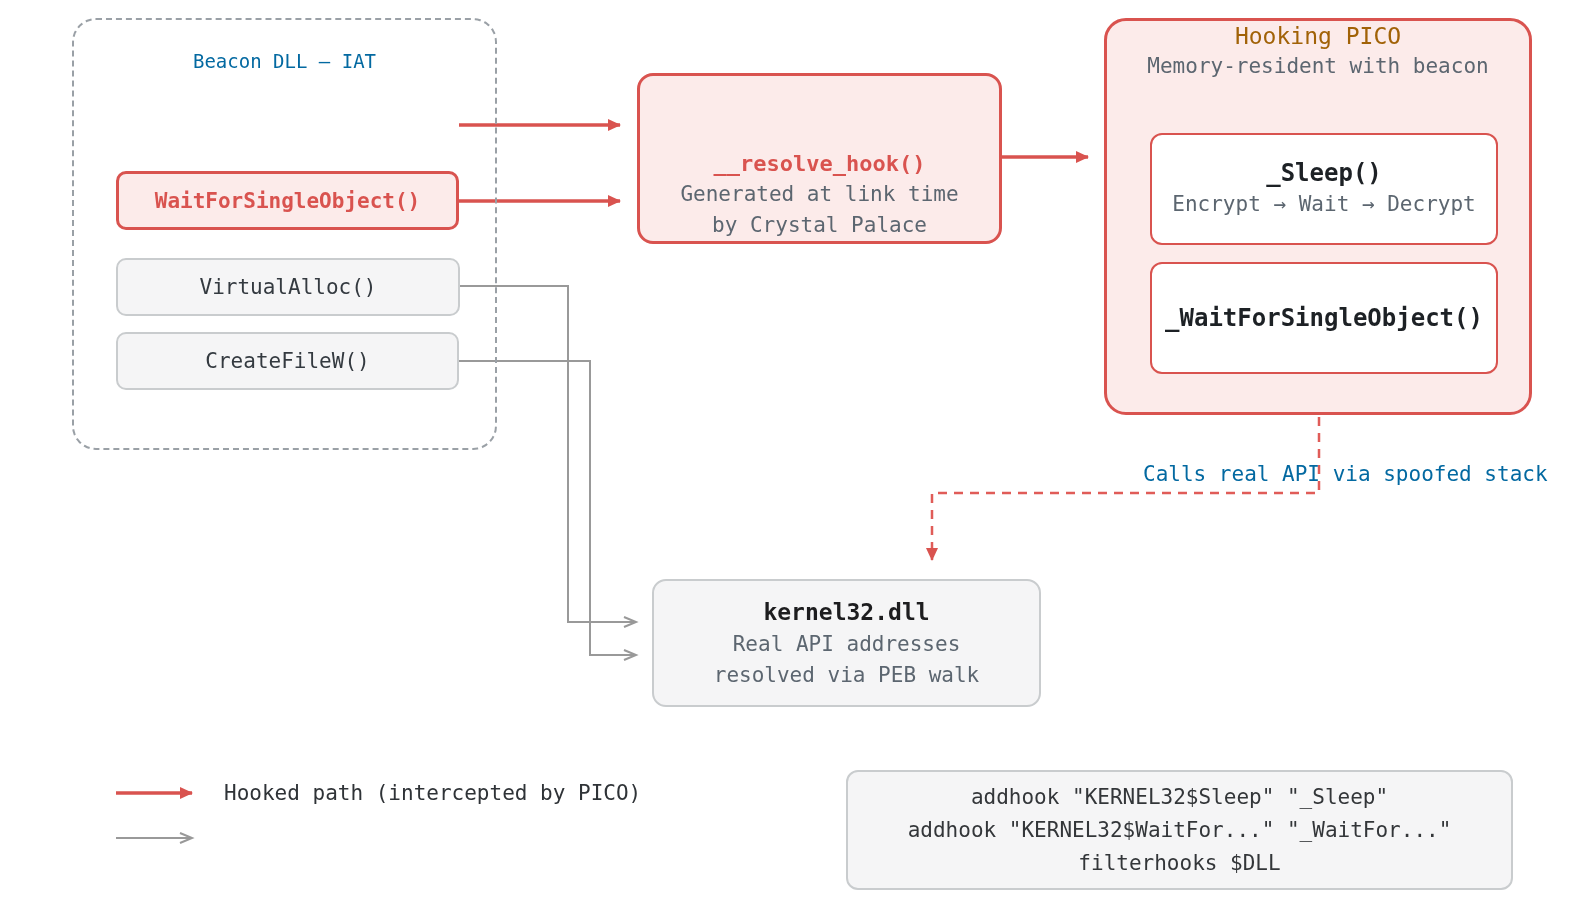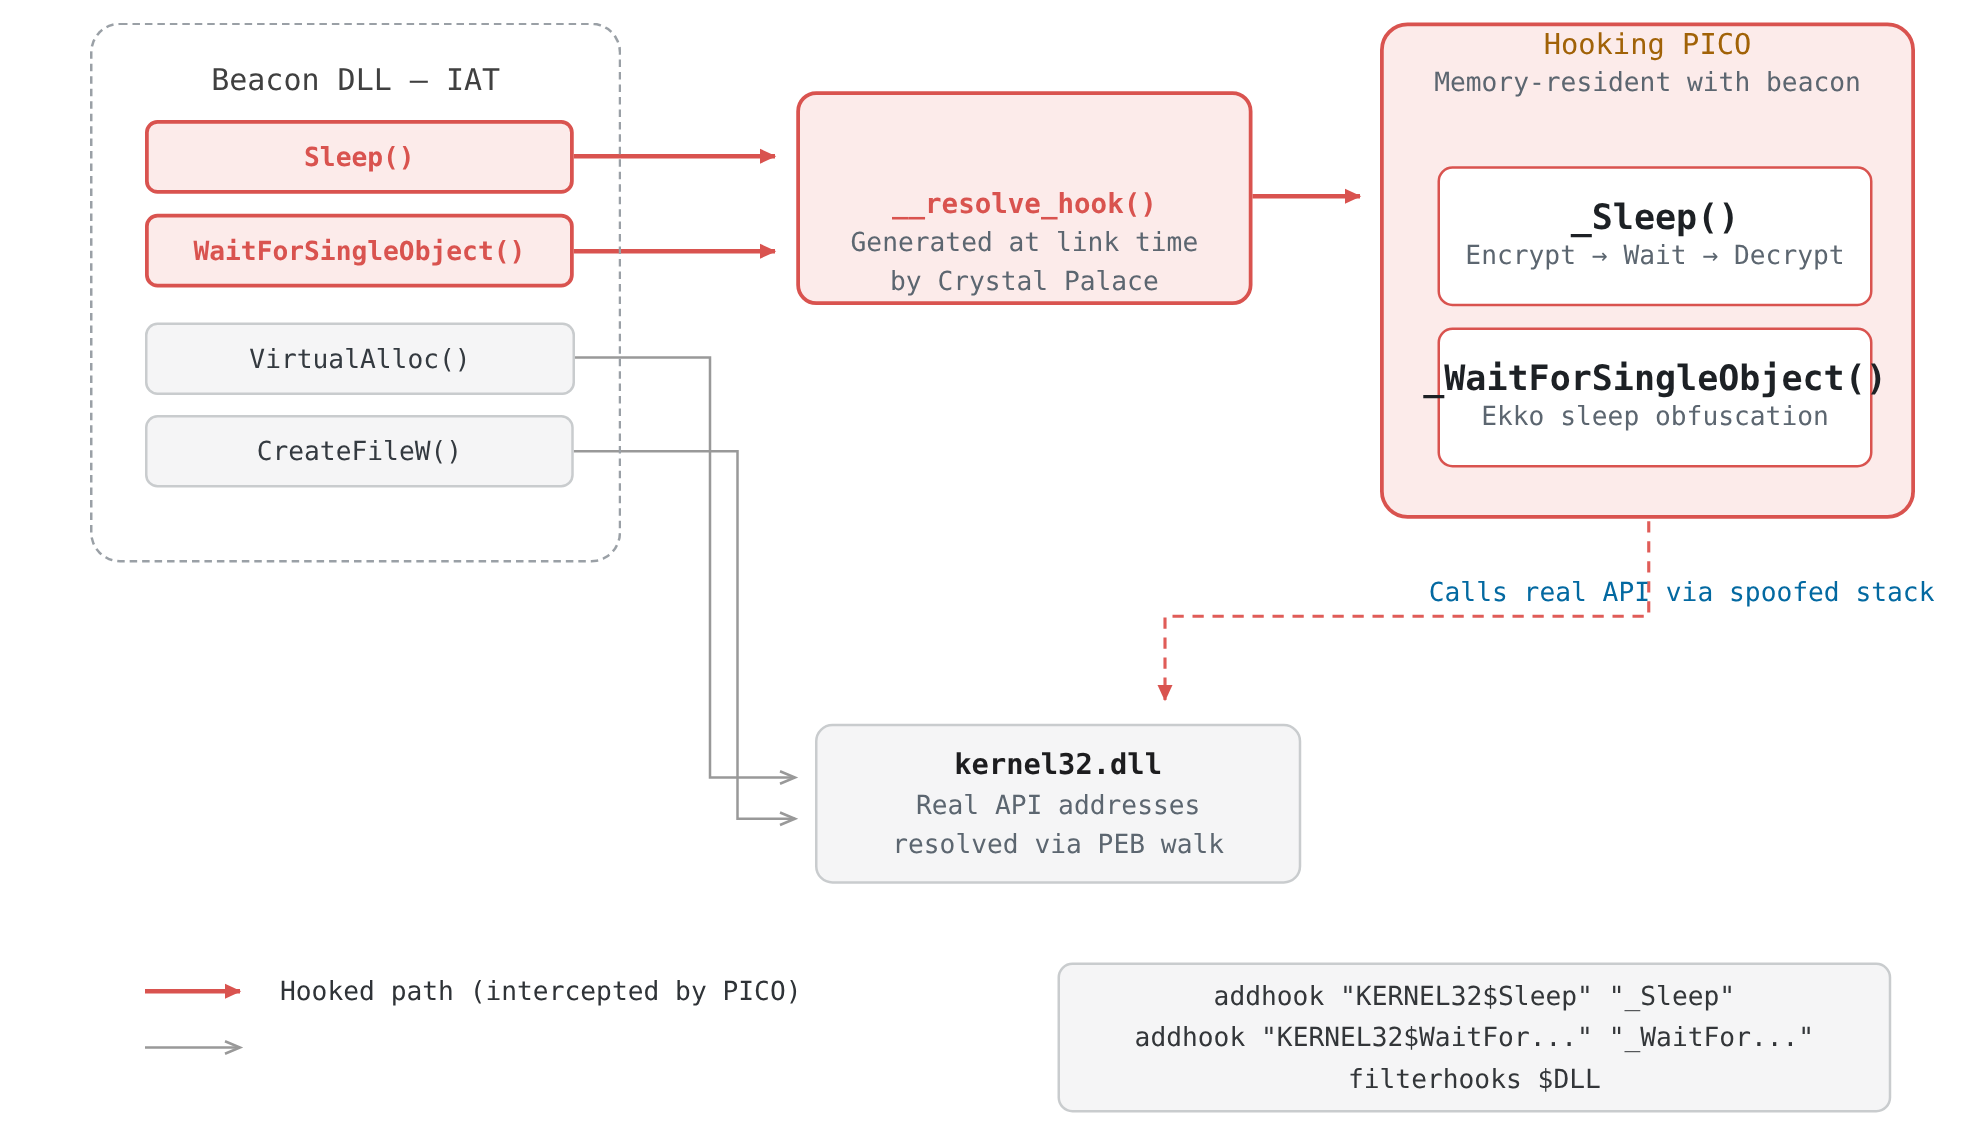--- a/index.html
+++ b/index.html
@@ -38,22 +38,22 @@
   .iat-container {
     border: 2px dashed #9aa0a6;
     border-radius: 24px;
     background: transparent;
   }
   .iat-title {
     position: absolute;
     width: 100%;
     top: 30px;
     text-align: center;
-    font-size: 24px;
-    color: #404040;
+    font-size: 19px;
+    color: #0369a1;
   }
   
   .pink-node {
     background: #fcebea;
     border: 3px solid #d9534f;
     border-radius: 16px;
   }
   .pico-node { border-radius: 22px; justify-content: flex-start; }
   .red-title { color: #d9534f; font-weight: bold; font-size: 22px; line-height: 30px; }
   .pico-title { color: #a16207; font-weight: normal; font-size: 23px; line-height: 30px; }
@@ -64,21 +64,21 @@
     left: 43px;
     width: 344px;
     height: 108px;
     background: #ffffff;
     border: 2.5px solid #d9534f;
     border-radius: 12px;
     display: flex; flex-direction: column;
     align-items: center; justify-content: center;
     text-align: center;
   }
-  .hook-name { color: #1d2125; font-weight: bold; font-size: 28px; line-height: 31px; }
+  .hook-name { color: #1d2125; font-weight: bold; font-size: 24px; line-height: 31px; }
   .hook-desc { color: #5c6670; font-size: 21px; line-height: 31px; }
   
   .gray-node {
     background: #f5f5f6;
     border: 2px solid #c9ccce;
     border-radius: 14px;
   }
   .k32-title { color: #1d1d1f; font-weight: bold; font-size: 23px; line-height: 34px; }
   .annotation {
     position: absolute;
@@ -125,23 +125,20 @@
     <path d="M1319,369 V493 H932 V560" stroke="#e05c58" stroke-width="2.5" fill="none" stroke-dasharray="9 7" marker-end="url(#arrow-red)"></path>
 
     <path d="M116,793 H192" stroke="#d9534f" stroke-width="3.5" fill="none" marker-end="url(#arrow-red)"></path>
     <path d="M116,838 H192" stroke="#999999" stroke-width="2" fill="none" marker-end="url(#arrow-gray)"></path>
   </svg>
 
   <div class="abs iat-container" style="left:72px; top:18px; width:425px; height:432px;">
     <div class="iat-title">Beacon DLL — IAT</div>
   </div>
 
-  <div class="node entry hooked" style="left:116px; top:96px; width:343px; height:59px;">
-    <span>Sleep()</span>
-  </div>
   <div class="node entry hooked" style="left:116px; top:171px; width:343px; height:59px;">
     <span>WaitForSingleObject()</span>
   </div>
   <div class="node entry direct" style="left:116px; top:258px; width:344px; height:58px;">
     <span>VirtualAlloc()</span>
   </div>
   <div class="node entry direct" style="left:116px; top:332px; width:343px; height:58px;">
     <span>CreateFileW()</span>
   </div>
 
@@ -155,21 +152,20 @@
     <div class="pico-title">Hooking PICO</div>
     <div class="gray-line">Memory-resident with beacon</div>
 
     <div class="hook-box" style="top:112px;">
       <div class="hook-name">_Sleep()</div>
       <div class="hook-desc">Encrypt → Wait → Decrypt</div>
     </div>
 
     <div class="hook-box" style="top:241px;">
       <div class="hook-name">_WaitForSingleObject()</div>
-      <div class="hook-desc">Ekko sleep obfuscation</div>
     </div>
   </div>
 
   <div class="annotation" style="left:1143px; top:462px;">Calls real API via spoofed stack</div>
 
   <div class="node gray-node" style="left:652px; top:579px; width:389px; height:128px;">
     <div class="k32-title">kernel32.dll</div>
     <div class="gray-line">Real API addresses</div>
     <div class="gray-line">resolved via PEB walk</div>
   </div>

